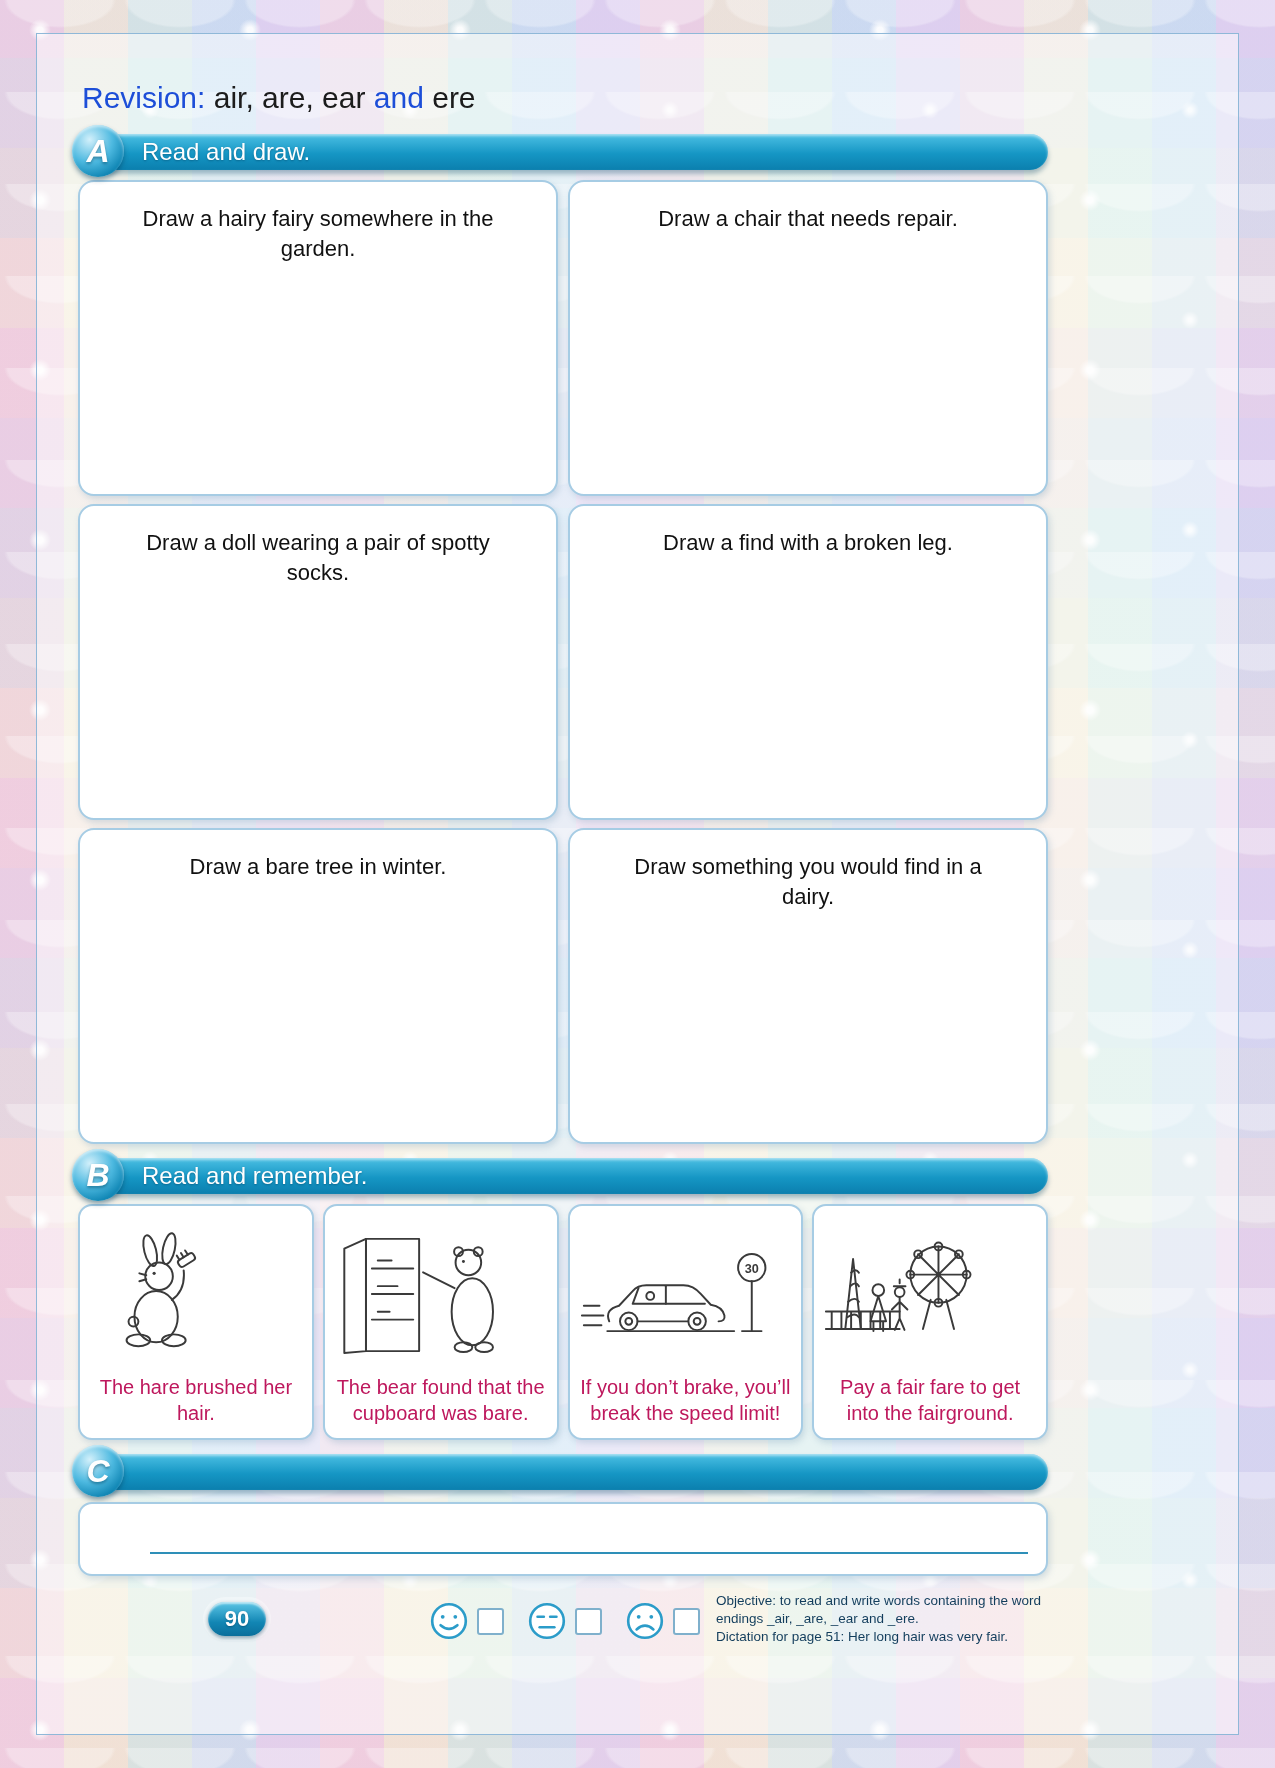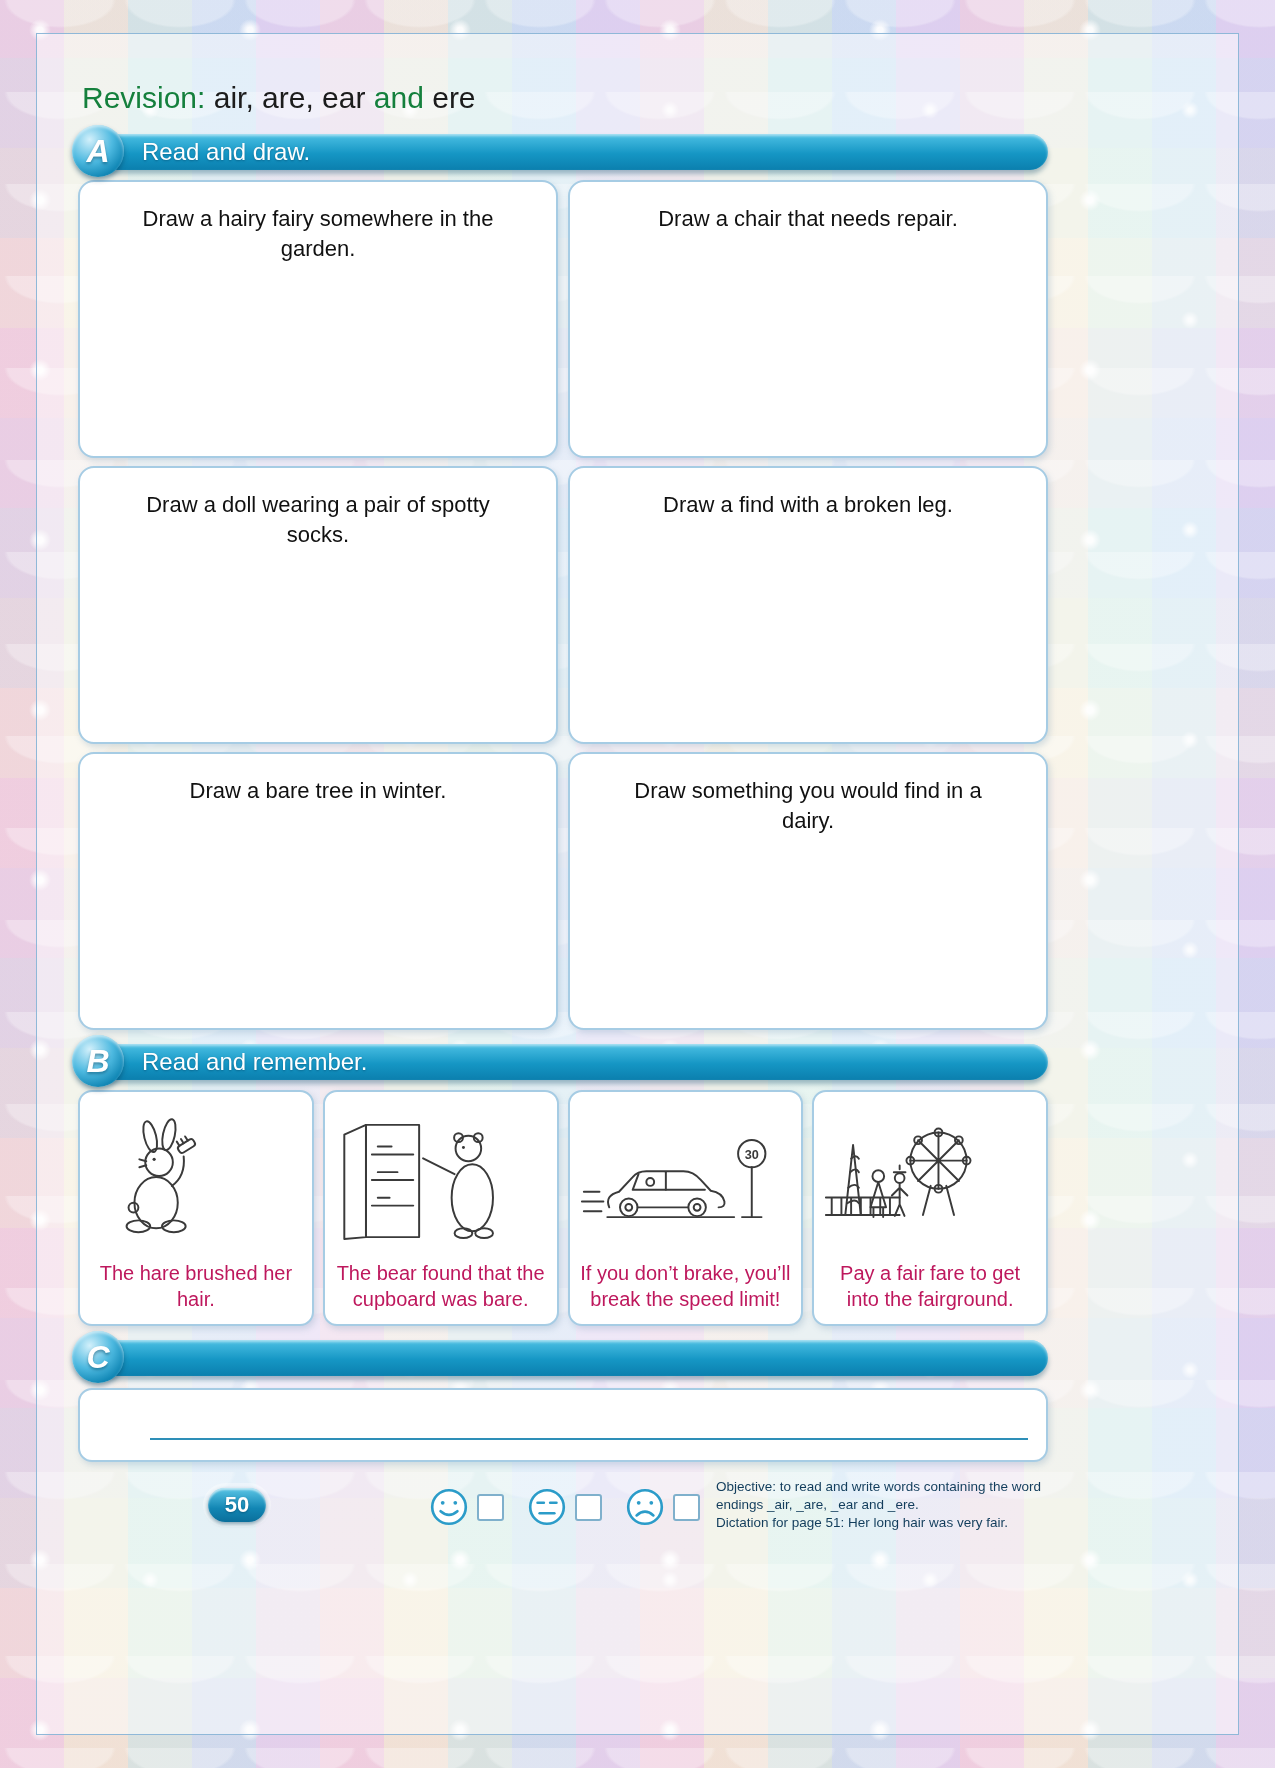--- a/index.html
+++ b/index.html
@@ -23,21 +23,21 @@
     background-size: 210px 170px, 260px 210px, 120px 92px, auto, auto;
   }
   .inner-frame {
     position:absolute; left:36px; top:33px; right:36px; bottom:33px;
     border:1px solid #8fb8d8;
     background:rgba(255,255,255,0.52);
   }
   .content { position:absolute; left:78px; top:80px; width:970px; }
 
   h1.title { margin:0 0 18px 4px; font-size:30px; font-weight:400; color:#1c1c1c; line-height:1.2; }
-  .accent { color:#15803d; }
+  .accent { color:#1d4ed8; }
 
   .section-header {
     position:relative; height:36px; border-radius:18px;
     background:linear-gradient(#4cc0e4, #1596c4 55%, #0b7fae);
     box-shadow: 0 4px 5px rgba(10,70,100,.35), inset 0 2px 3px rgba(255,255,255,.55);
     display:flex; align-items:center; padding-left:64px;
     color:#fff; font-size:24px;
     text-shadow:0 1px 2px rgba(0,50,80,.4);
   }
   .section-badge {
@@ -46,21 +46,21 @@
     box-shadow:0 3px 5px rgba(0,60,90,.45), inset 0 2px 3px rgba(255,255,255,.6);
     display:flex; align-items:center; justify-content:center;
     color:#fff; font-size:32px; font-weight:800; font-style:italic;
     text-shadow:0 2px 3px rgba(0,70,100,.5);
   }
   .mt { margin-top:14px; }
 
   .grid-a { display:grid; grid-template-columns:1fr 1fr; gap:8px 10px; margin-top:10px; }
   .draw-box {
     background:#fff; border:2px solid #a6cce4; border-radius:16px;
-    height:278px; padding-top:22px; text-align:center;
+    height:316px; padding-top:22px; text-align:center;
     box-shadow:2px 3px 6px rgba(100,140,170,.25);
   }
   .draw-box p { margin:0 auto; max-width:380px; font-size:22px; color:#111; line-height:1.38; }
 
   .grid-b { display:grid; grid-template-columns:repeat(4,1fr); gap:9px; margin-top:10px; }
   .remember-card {
     background:#fff; border:2px solid #a6cce4; border-radius:14px;
     height:236px; padding:10px 8px 12px; text-align:center;
     display:flex; flex-direction:column; align-items:center;
     box-shadow:2px 3px 6px rgba(100,140,170,.25);
@@ -221,21 +221,21 @@
   </div>
 
   <div class="section-header mt">
     <span class="section-badge">C</span>
   </div>
   <div class="write-box">
     <div class="write-line"></div>
   </div>
 
   <div class="footer">
-    <div class="page-badge">50</div>
+    <div class="page-badge">90</div>
 
     <div class="ratings">
       <div class="rating-pair">
         <svg width="42" height="42" viewBox="0 0 40 40">
           <circle cx="20" cy="20" r="16" fill="#fff" stroke="#2b9cc9" stroke-width="2.5"></circle>
           <circle cx="14" cy="16" r="1.8" fill="#2b9cc9"></circle>
           <circle cx="26" cy="16" r="1.8" fill="#2b9cc9"></circle>
           <path d="M12 24 Q20 31 28 24" fill="none" stroke="#2b9cc9" stroke-width="2.5" stroke-linecap="round"></path>
         </svg>
         <div class="rating-box"></div>

